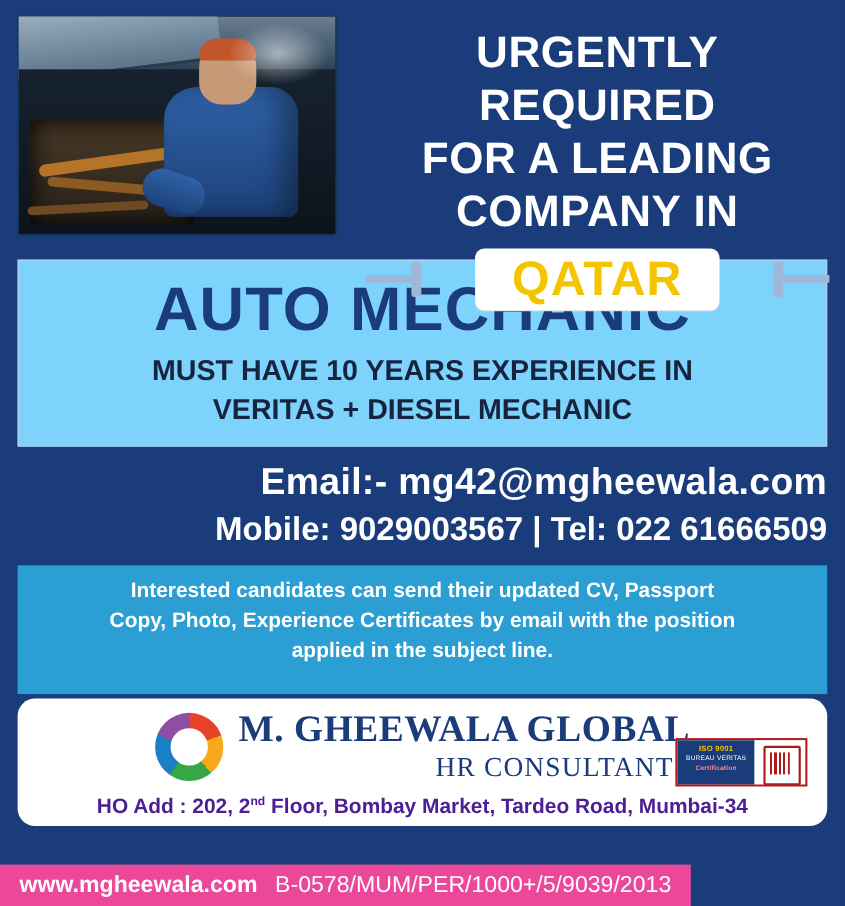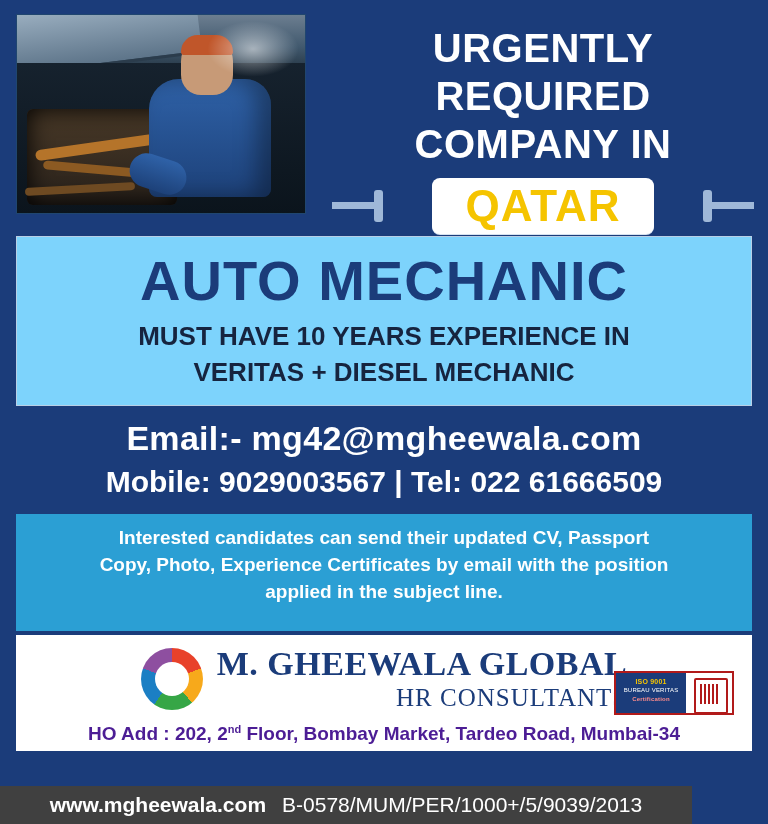--- a/index.html
+++ b/index.html
@@ -191,21 +191,21 @@
     color: #16243f;
     font-size: 26px;
     font-weight: bold;
     line-height: 34px;
     margin-top: 8px;
   }
   .job-sub2 { margin-top: 2px; }
 
   
   .contact {
-    text-align: center;
+    text-align: right;
     color: #ffffff;
     padding: 10px 0 6px 0;
   }
   .email {
     font-size: 34px;
     font-weight: bold;
     line-height: 44px;
     letter-spacing: .3px;
   }
   .phones {
@@ -226,20 +226,21 @@
     line-height: 27px;
     padding: 10px 24px 26px 24px;
   }
 
   
   .footer {
     margin-top: 4px;
     background: #ffffff;
     padding: 10px 12px 6px 12px;
     position: relative;
+    border-radius: 16px;
   }
   .brand-row {
     display: flex;
     align-items: center;
     justify-content: center;
     gap: 14px;
     position: relative;
   }
   .logo-mark {
     width: 62px;
@@ -327,23 +328,23 @@
     color: #4c1d95;
     font-size: 19px;
     font-weight: bold;
     margin-top: 10px;
   }
   .address sup { font-size: 11px; }
 
   .bottom-bar {
     position: absolute;
     left: 0; bottom: 0;
-    width: 692px;
+    width: 628px;
     height: 38px;
-    background: #404040;
+    background: #ec4899;
     display: flex;
     align-items: center;
     justify-content: center;
     gap: 16px;
     color: #ffffff;
   }
   .bottom-bar .site { font-size: 21px; font-weight: bold; }
   .bottom-bar .lic { font-size: 21px; font-weight: normal; }
 </style>
 </head>
@@ -364,20 +365,21 @@
       <div class="body"></div>
       <div class="arm"></div>
       <div class="beard"></div>
       <div class="head"></div>
       <div class="hair"></div>
       <div class="light"></div>
     </div>
 
     <div class="headline">
       <div class="l1">URGENTLY REQUIRED</div>
+      <div class="l2">FOR A LEADING</div>
       <div class="l3">COMPANY IN</div>
 
       <div class="qatar-row">
         <div class="bar-left"></div>
         <div class="cap-left"></div>
         <div class="qatar-pill">
           <span class="hl">QATAR</span>
         </div>
         <div class="cap-right"></div>
         <div class="bar-right"></div>

